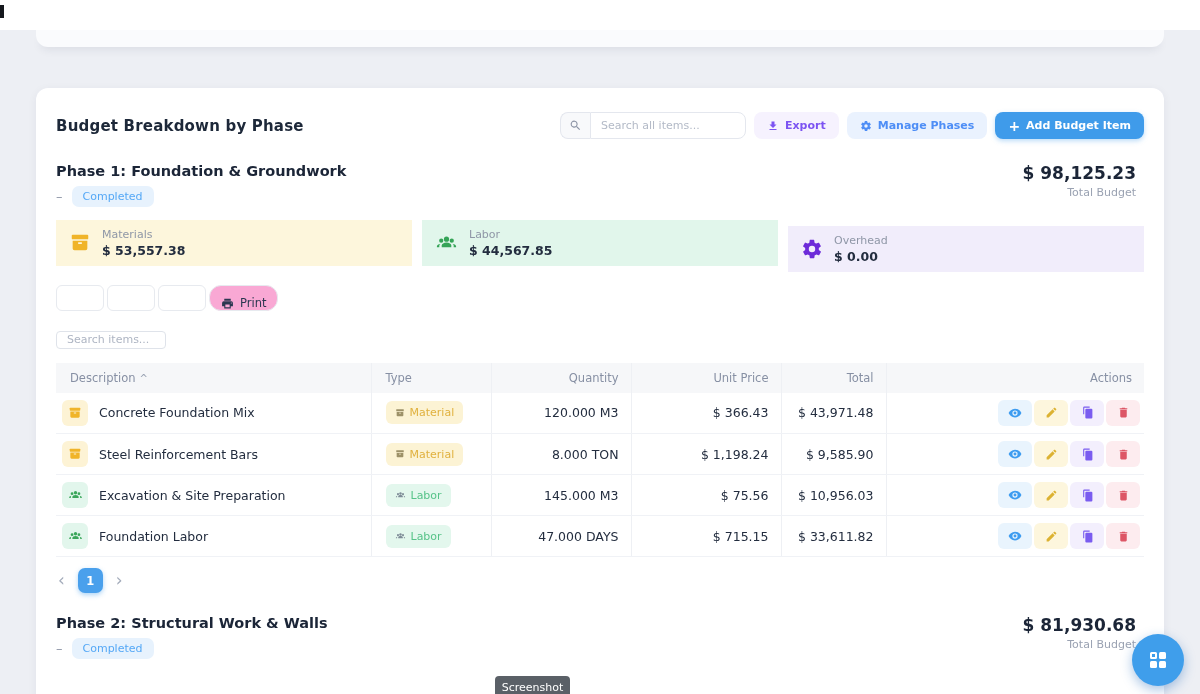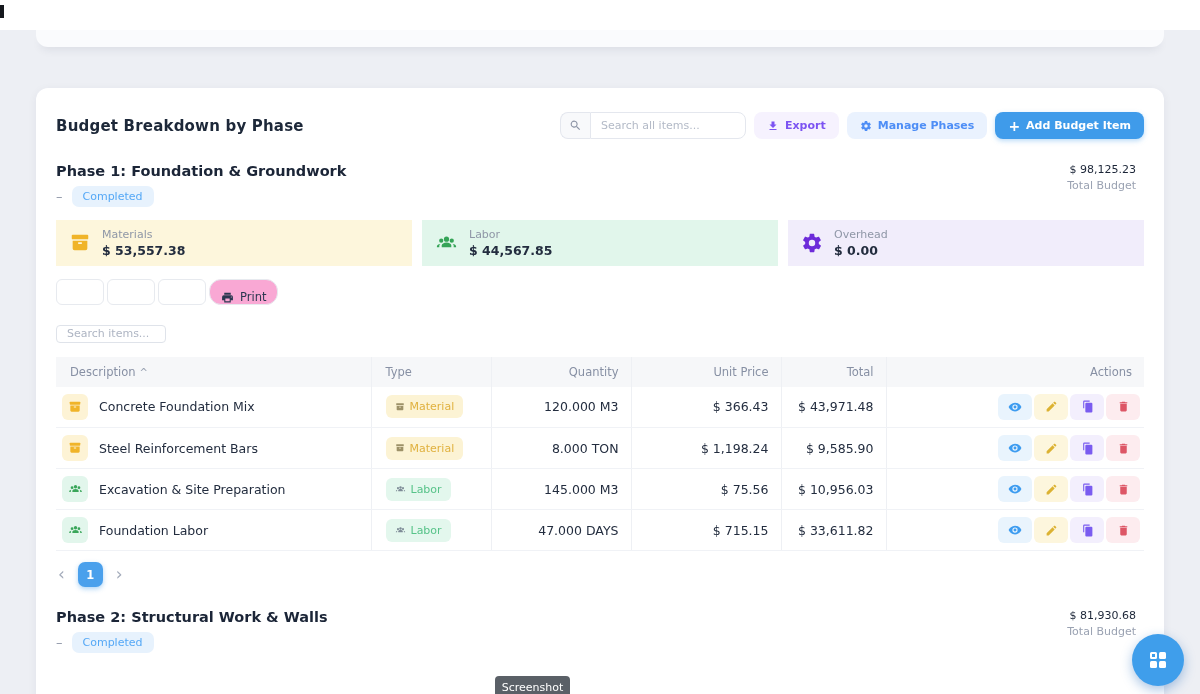--- a/index.html
+++ b/index.html
@@ -31,31 +31,31 @@
   .btn-add { background:#3f9bea; color:#ffffff; box-shadow:0 2px 5px rgba(63,155,234,.35); }
   .btn-add .plus { font-size:14px; font-weight:600; line-height:1; }
 
   
   .phase-header { display:flex; justify-content:space-between; align-items:flex-start; margin-top:24px; }
   .phase-title { font-size:14.5px; font-weight:600; color:#1b2537; }
   .phase-sub { display:flex; align-items:center; gap:9px; margin-top:7px; }
   .collapse-dash { color:#8b93a5; font-size:13px; cursor:pointer; line-height:1; }
   .status-badge { background:#e7f2fd; color:#55a8f6; font-size:11px; font-weight:500; padding:4px 11px; border-radius:7px; }
   .phase-total { text-align:right; margin-right:8px; }
-  .phase-total .amount { font-size:11px; font-weight:400; color:#1b2537; }
+  .phase-total .amount { font-size:17px; font-weight:700; color:#1b2537; }
   .phase-total .label { font-size:11px; color:#9aa2b2; margin-top:3px; }
 
   
   .summary-row { display:flex; gap:10px; margin-top:13px; }
   .sum-card { flex:1; height:46px; border-radius:0; display:flex; align-items:center; gap:11px; padding:0 13px; }
   .sum-card .txt .lbl { font-size:11px; color:#8f97a7; }
   .sum-card .txt .val { font-size:12.5px; font-weight:600; color:#232d3f; margin-top:2px; }
   .sum-materials { background:#fdf6dc; }
   .sum-labor { background:#e1f6eb; }
-  .sum-overhead { background:#f1edfb; }
+  .sum-overhead { background:#f1edfb;margin-top:6px; }
   .ic-yellow { color:#f0b429; } .ic-green { color:#35a457; } .ic-purple { color:#6d2bd9; }
 
   
   .dt-buttons { display:flex; gap:3px; margin-top:13px; }
   .btn-empty { width:48px; height:26px; background:#ffffff; border:1px solid #e7eaef; border-radius:6px; cursor:pointer; }
   .btn-print { height:26px; background:#f9a8d4; border:1px solid #e7eaef; border-radius:12px; display:inline-flex;
     align-items:flex-end; gap:6px; padding:0 11px; font-size:11.5px; color:#2b3750; cursor:pointer; font-family:inherit; }
 
   .items-search { margin-top:17px; }
   .items-search input { width:110px; height:18px; border:1px solid #dfe3ea; border-radius:4px; font-size:11px;

